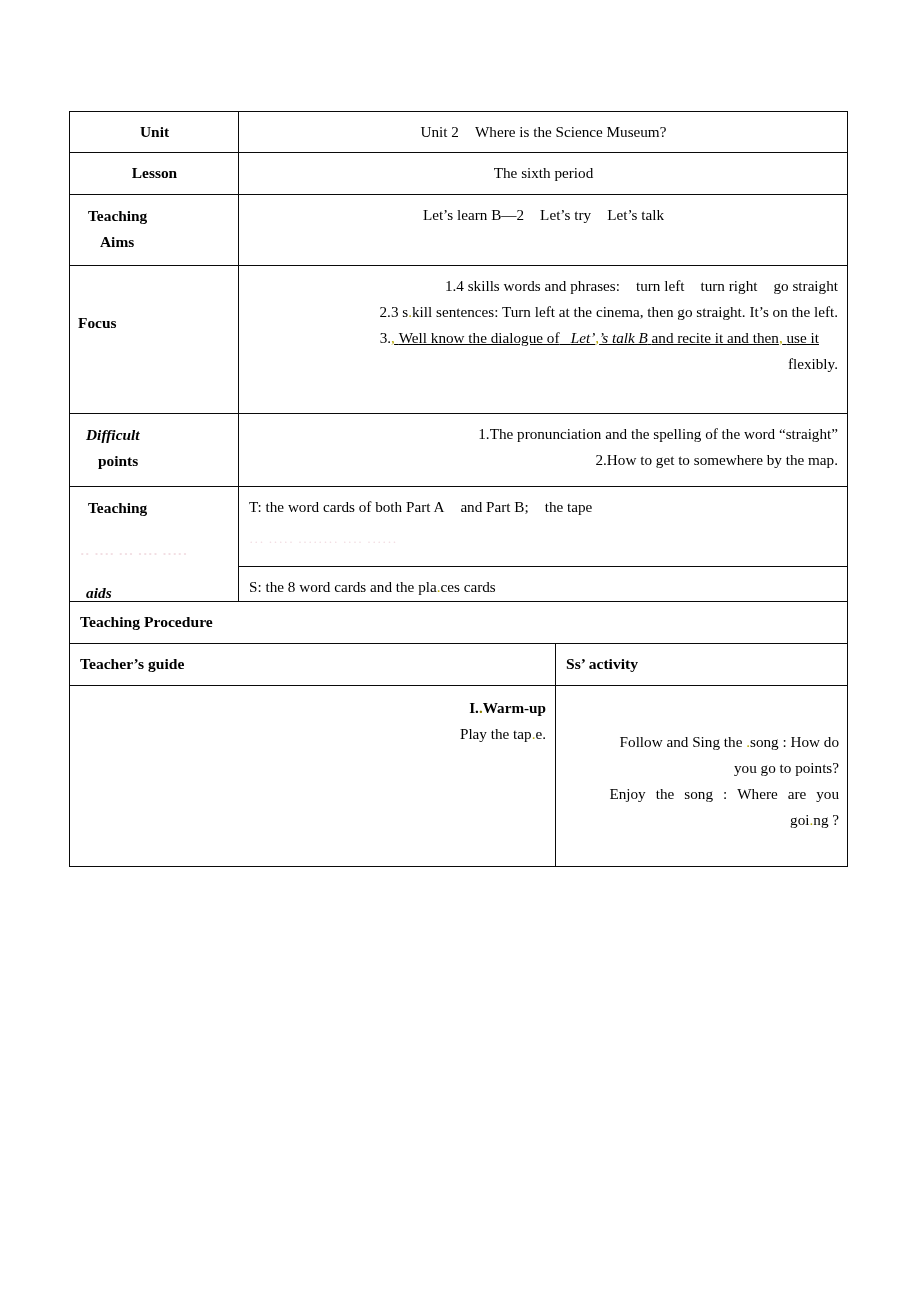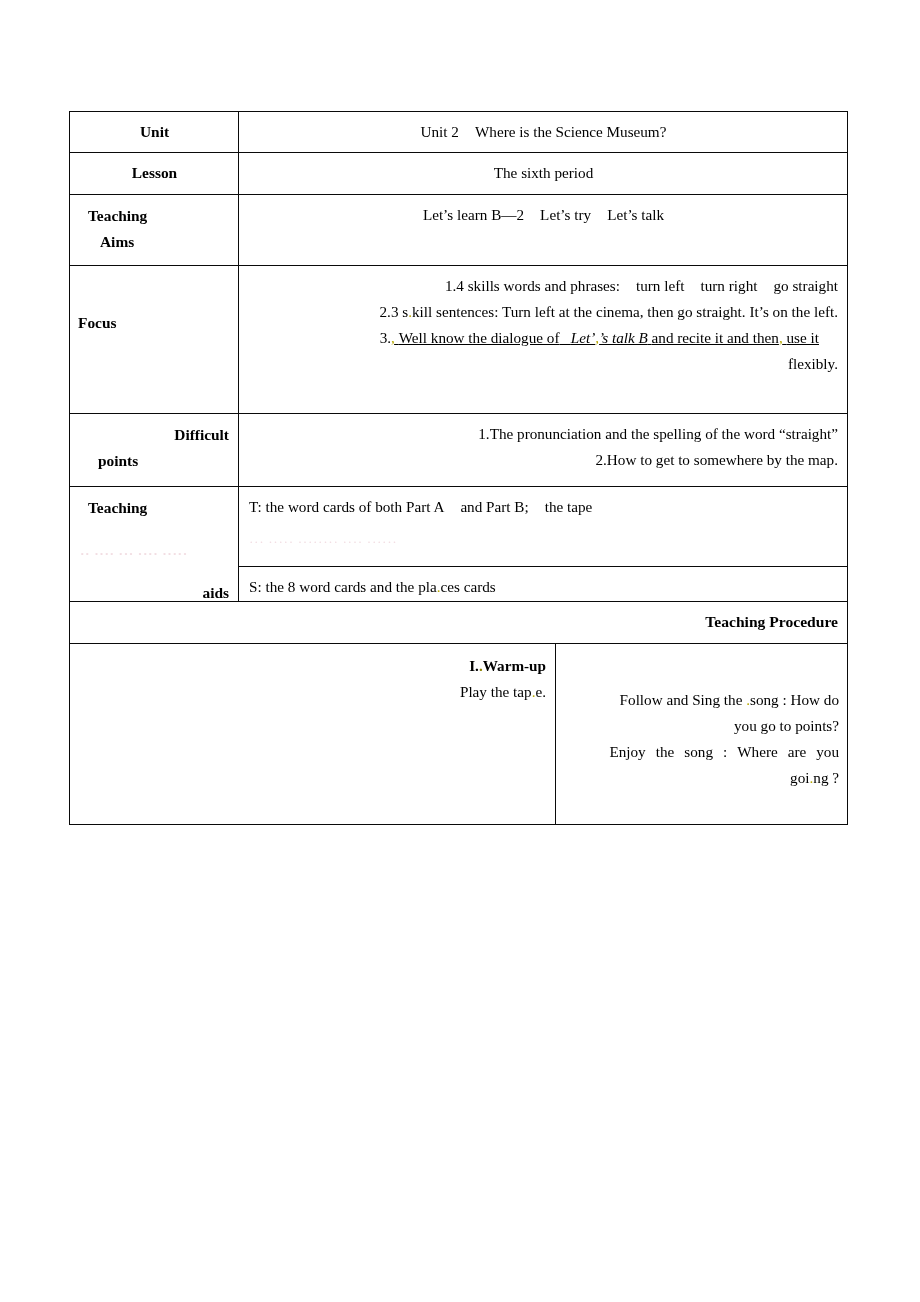--- a/index.html
+++ b/index.html
@@ -41,28 +41,28 @@
   .cell-pad {
     padding: 7px 9px 7px 10px;
     font-size: 15.2px;
     line-height: 1.72;
   }
   .label-cell .cell-pad {
     font-weight: bold;
     font-size: 15.4px;
   }
   .c-left  { text-align: center; }
-  .c-center{ text-align: right; }
+  .c-center{ text-align: left; }
   .c-just  { text-align: justify; text-justify: inter-word; text-decoration: underline; }
 
   
   .lbl-a { text-align: center; }
   .lbl-b { text-align: left; padding-left: 8px; }
   .lbl-c { text-align: left; padding-left: 20px; }
-  .lbl-d { text-align: right; padding-left: 6px; }
+  .lbl-d { text-align: left; padding-left: 6px; font-style: italic; }
   .numline {
     display: block;
     white-space: normal;
     text-align: right;
   }
   .numline .num {
     display: inline-block;
     width: 26px;
   }
 
@@ -193,20 +193,28 @@
       <col style="width:292px">
     </colgroup>
     <tbody>
 
       <tr>
         <td colspan="2">
           <div class="cell-pad c-center" style="font-weight:bold;font-size:15.6px">Teaching Procedure</div>
         </td>
       </tr>
 
+      <tr>
+        <td>
+          <div class="cell-pad c-center" style="font-weight:bold;font-size:15.6px">Teacher’s guide</div>
+        </td>
+        <td>
+          <div class="cell-pad c-center" style="font-weight:bold;font-size:15.6px">Ss’ activity</div>
+        </td>
+      </tr>
 
       <tr>
         <td style="height:180px">
           <div class="cell-pad" style="padding-top:9px">
             <div class="numline" style="font-weight:bold"><span class="num" style="width:62px">I.</span><span class="speck-dark">.</span><span>Warm-up</span></div>
             <div class="numline" style="padding-left:62px"><span>Play the tap</span><span class="speck">.</span><span>e.</span></div>
           </div>
         </td>
         <td>
           <div class="cell-pad" style="padding-top:43px;padding-left:10px;padding-right:8px">

